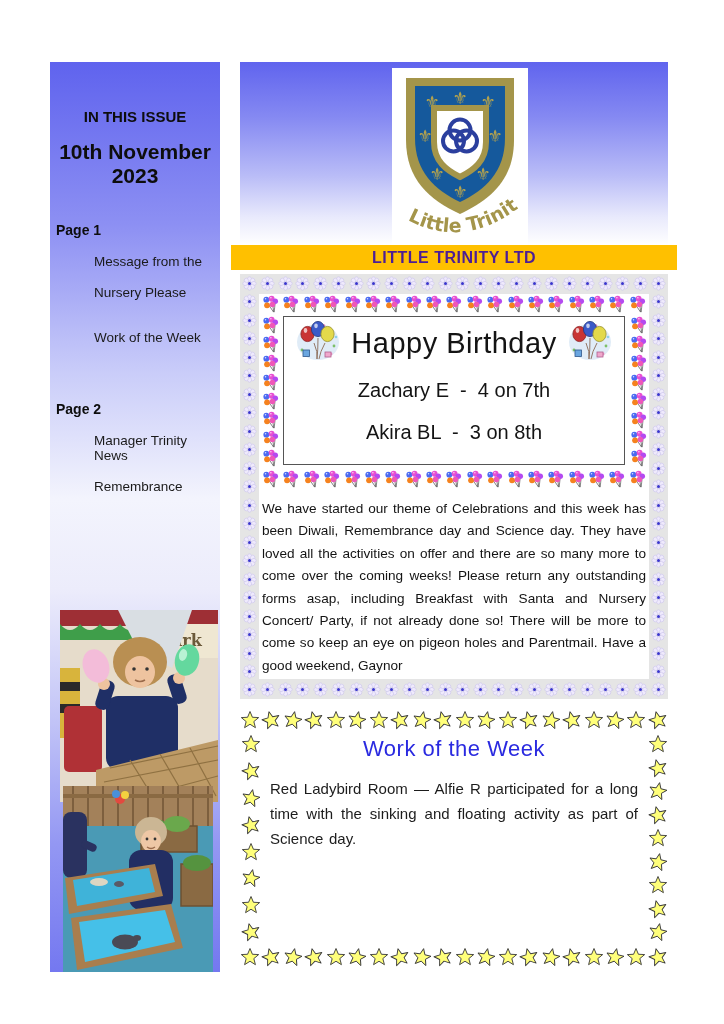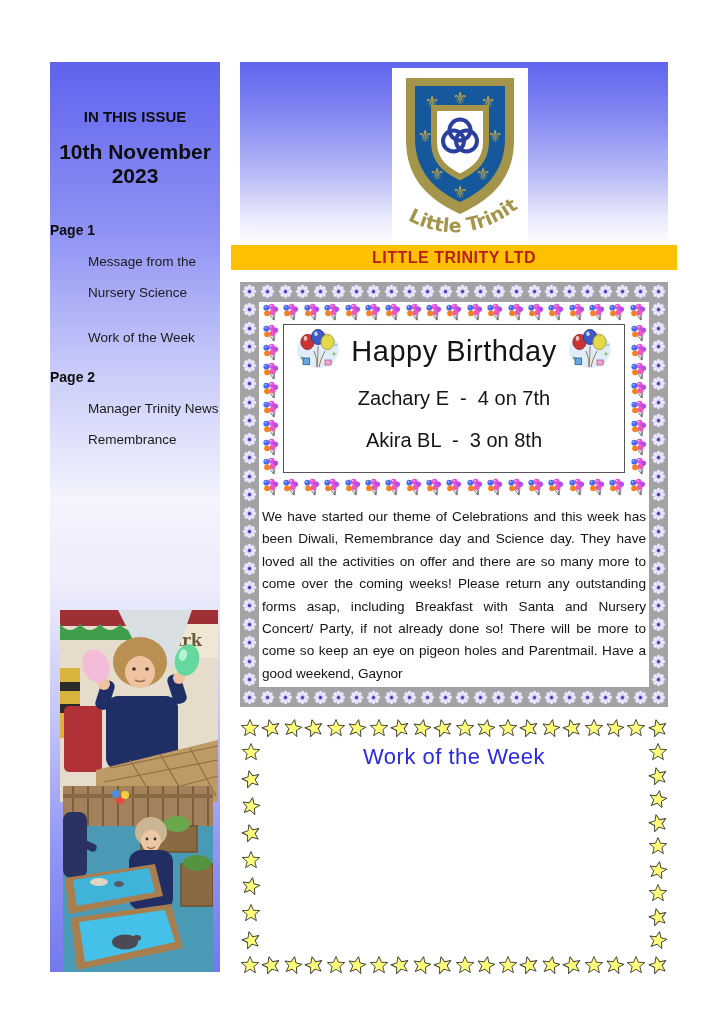--- a/index.html
+++ b/index.html
@@ -5,40 +5,40 @@
   html,body{margin:0;padding:0;background:#ffffff;}
   .page{position:relative;width:724px;height:1024px;background:#ffffff;overflow:hidden;
         font-family:"Liberation Sans","DejaVu Sans",sans-serif;color:#111;}
 
   
   .sidebar{position:absolute;left:50px;top:62px;width:170px;height:910px;
     background:linear-gradient(180deg,#5f63ee 0%,#8d90f3 18%,#c9ccf9 34%,#f3f4fd 48%,
                #ececfb 58%,#c3c5f7 72%,#9397f3 86%,#7478f0 100%);}
   .sidebar-title{padding-top:46px;text-align:center;font-weight:bold;font-size:15px;color:#0d0d0d;}
   .sidebar-date{margin-top:15px;text-align:center;font-weight:bold;font-size:21px;color:#0d0d0d;}
-  .toc{margin-top:34px;}
+  .toc{margin-top:34px;padding-left:6px;}
   .toc-heading{font-weight:bold;font-size:14px;color:#0d0d0d;}
-  .toc-heading.second{margin-top:24px;}
+  .toc-heading.second{margin-top:56px;}
   .toc-item{margin-top:16px;padding-left:38px;font-size:13.5px;color:#1a1a1a;}
   .toc-item.gap-lg{margin-top:30px;}
   .photo{position:absolute;overflow:hidden;}
   .photo svg{display:block;}
   .photo1{left:10px;top:548px;width:158px;height:192px;z-index:1;}
   .photo2{left:13px;top:724px;width:150px;height:186px;z-index:2;}
 
   
   .main{position:absolute;left:240px;top:62px;width:428px;}
   .masthead{position:relative;height:183px;
     background:linear-gradient(180deg,#6064ee 0%,#8589f2 30%,#b9bcf7 62%,#e9eafc 85%,#ffffff 100%);}
   .logo-box{position:absolute;left:152px;top:6px;width:136px;height:177px;background:#ffffff;}
   .banner{width:446px;margin-left:-9px;height:25px;background:#ffc000;
-    text-align:center;line-height:25px;font-weight:bold;font-size:16px;color:#b91c1c;letter-spacing:.5px;}
+    text-align:center;line-height:25px;font-weight:bold;font-size:16px;color:#4c1d95;letter-spacing:.5px;}
 
   
-  .pin-box{position:relative;margin-top:12px;background:#a3a3a3;padding:20px 19px;}
+  .pin-box{position:relative;margin-top:4px;background:#e5e5e5;padding:20px 19px;}
   .pin-inner{background:#ffffff;}
   .strip{position:absolute;display:flex;justify-content:space-between;align-items:center;}
   .strip.h{flex-direction:row;}
   .strip.v{flex-direction:column;}
   .pin-box>.strip.h{left:2px;right:2px;height:17px;}
   .pin-box>.strip.h.top{top:1px;} .pin-box>.strip.h.bottom{bottom:1px;}
   .pin-box>.strip.v{top:20px;bottom:20px;width:17px;}
   .pin-box>.strip.v.left{left:1px;} .pin-box>.strip.v.right{right:1px;}
   svg.g-pinwheel{width:15px;height:15px;flex:0 0 auto;}
 
@@ -128,21 +128,21 @@
 </svg>
 
 <div class="page">
 
   <aside class="sidebar">
     <div class="sidebar-title">IN THIS ISSUE</div>
     <div class="sidebar-date">10th November 2023</div>
     <nav class="toc">
       <div class="toc-heading">Page 1</div>
       <div class="toc-item">Message from the</div>
-      <div class="toc-item">Nursery  Science</div>
+      <div class="toc-item">Nursery  Please</div>
       <div class="toc-item gap-lg">Work of the Week</div>
       <div class="toc-heading second">Page 2</div>
       <div class="toc-item">Manager Trinity  News</div>
       <div class="toc-item">Remembrance</div>
     </nav>
 
     <div class="photo photo1">
       <svg viewBox="0 0 158 192" width="158" height="192">
         <rect width="158" height="192" fill="#e6dccb"></rect>
         <rect x="0" y="0" width="158" height="16" fill="#9e2f35"></rect>
@@ -887,16 +887,17 @@
           </svg>
           <svg class="g-star" viewBox="0 0 24 24">
             <use href="#sym-star"></use>
           </svg>
           <svg class="g-star" viewBox="0 0 24 24">
             <use href="#sym-star"></use>
           </svg>
         </div>
 
       <h2 class="wotw-title">Work of the Week</h2>
+      <p class="wotw-para">Red Ladybird Room — Alfie R participated for a long time with the sinking and floating activity as part of Science day.</p>
     </section>
 
   </main>
 </div>
 
 </body></html>

